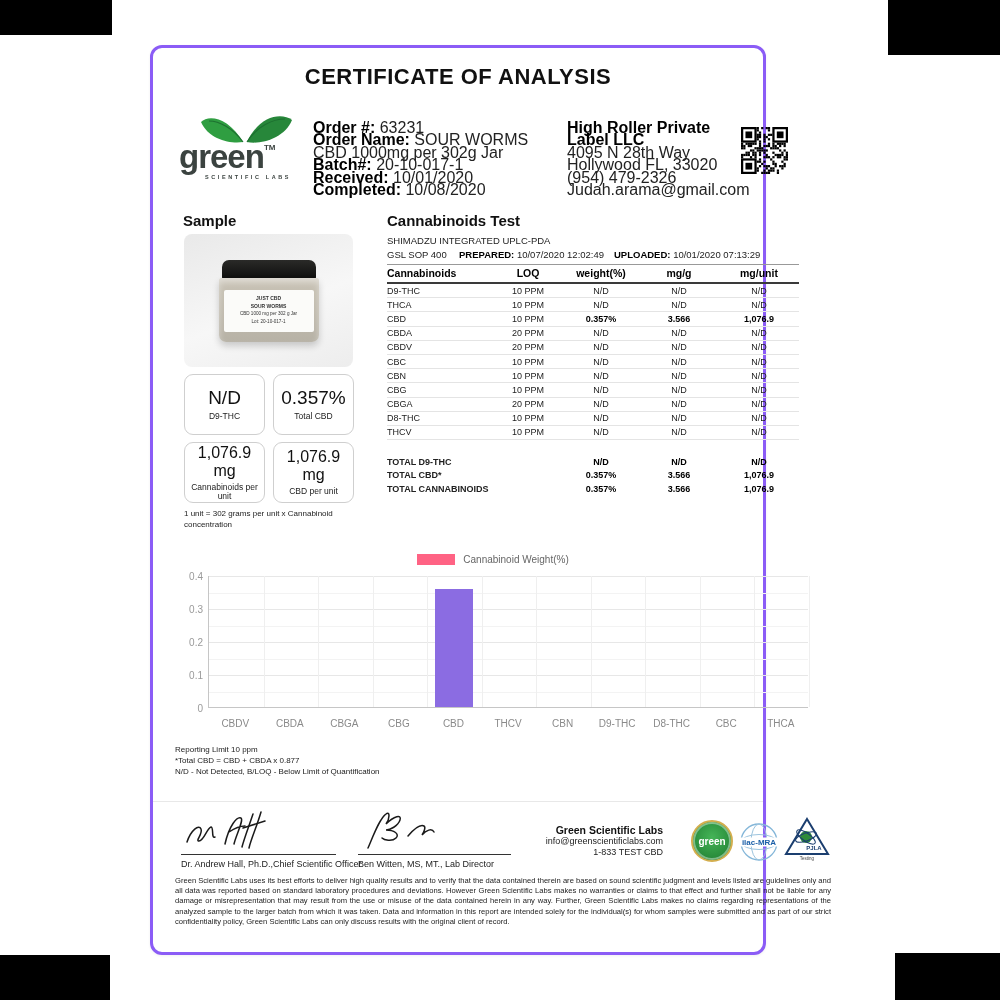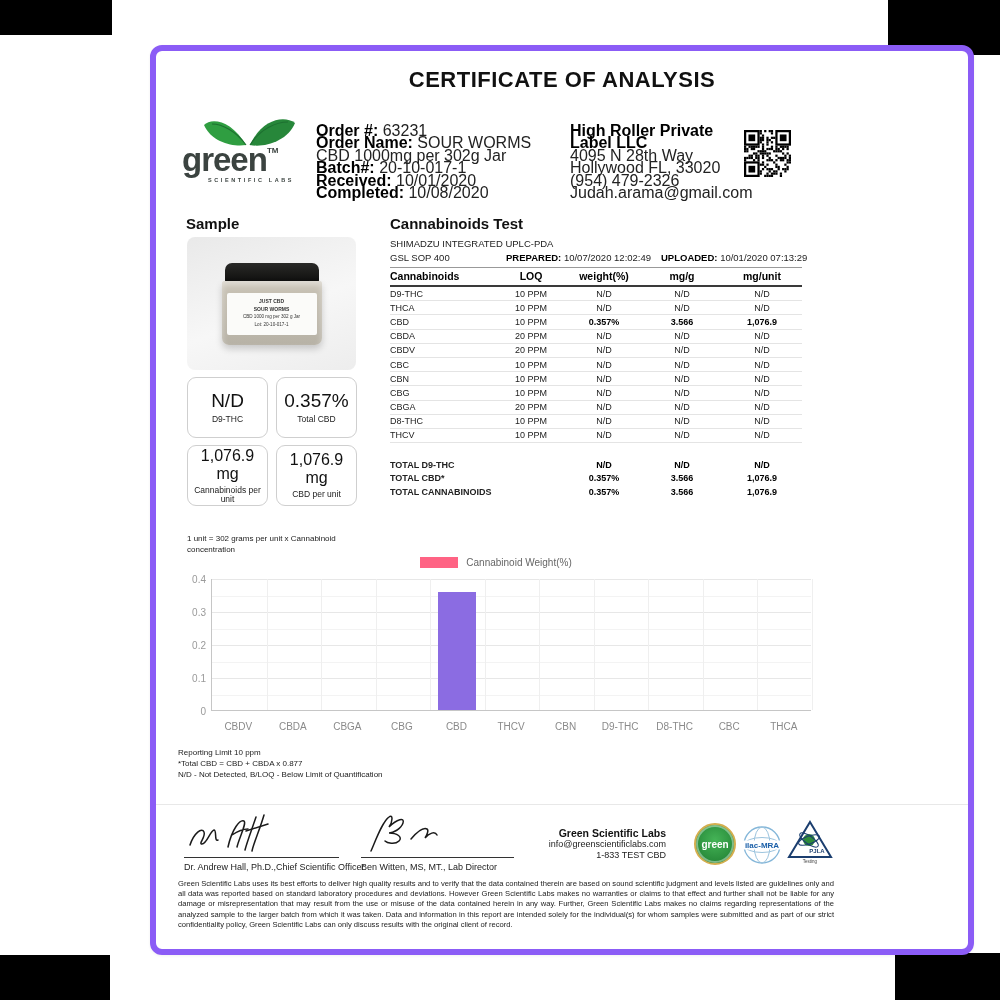--- a/index.html
+++ b/index.html
@@ -5,22 +5,22 @@
   * { margin:0; padding:0; box-sizing:border-box; }
   html,body { width:1000px; height:1000px; background:#ffffff; font-family:"Liberation Sans", sans-serif; position:relative; overflow:hidden; }
 
   
   .corner { position:absolute; background:#000; }
   .corner.tl { left:0; top:0; width:112px; height:35px; }
   .corner.tr { right:0; top:0; width:112px; height:55px; }
   .corner.bl { left:0; top:955px; width:110px; height:45px; }
   .corner.br { right:0; top:953px; width:105px; height:47px; }
 
-  .card { position:absolute; left:150px; top:45px; width:824px; height:910px;
-          background:#fff; border:6px solid #8b5cf6; border-radius:12px; box-shadow:0 1px 3px rgba(0,0,0,.06); }
+  .card { position:absolute; left:150px; top:45px; width:616px; height:910px;
+          background:#fff; border:3px solid #8b5cf6; border-radius:12px; box-shadow:0 1px 3px rgba(0,0,0,.06); }
 
   .abs { position:absolute; }
 
   
   .title { top:16px; left:0; width:100%; text-align:center; font-size:22px; font-weight:bold; color:#111; letter-spacing:.5px; }
   .subtitle { top:44px; left:0; width:100%; text-align:center; font-size:15px; font-weight:bold; color:#111; }
 
   
   .logo { left:24px; top:66px; width:140px; height:76px; }
   .logo .word { position:absolute; top:24px; left:2px; font-size:33px; font-weight:bold; color:#3b4340; letter-spacing:-1px; }
@@ -45,29 +45,29 @@
   .jar .label { position:absolute; left:5px; top:12px; width:90px; height:42px; background:#fbfbf9; border-radius:2px;
                 font-size:4.6px; color:#333; text-align:center; padding-top:5px; line-height:7.5px; }
   .jar .label div:nth-child(1), .jar .label div:nth-child(2) { font-weight:bold; font-size:5px; }
 
   .result-grid { left:31px; top:326px; width:172px; }
   .result-box { position:absolute; width:81px; height:61px; border:1px solid #cfcfcf; border-radius:9px; background:#fff;
                 display:flex; flex-direction:column; align-items:center; justify-content:center; text-align:center; }
   .result-box .val { font-size:16px; color:#111; }
   .result-box.big .val { font-size:19px; }
   .result-box .lab { font-size:8.5px; color:#222; margin-top:3px; line-height:9.5px; padding:0 4px; }
-  .unit-note { left:31px; top:461px; width:178px; font-size:8px; color:#222; line-height:10.5px;margin-top:22px; }
+  .unit-note { left:31px; top:461px; width:178px; font-size:8px; color:#222; line-height:10.5px; }
 
   
   .test-heading { left:234px; top:164px; font-size:15px; font-weight:bold; color:#111; }
   .instrument { left:234px; top:187px; font-size:9.5px; color:#222; }
   .sop-row { left:234px; top:201px; width:420px; height:12px; font-size:9.5px; color:#222; }
   .sop-row .prep { position:absolute; left:72px; }
   .sop-row .upl { position:absolute; left:227px; }
-  .sop-row b { color:#000;margin-left:44px; }
+  .sop-row b { color:#000; }
 
   table.cann { left:234px; top:216px; width:412px; border-collapse:collapse; position:absolute; }
   table.cann th { font-size:10.5px; font-weight:bold; color:#000; padding:2px 0 3px; border-top:1px solid #999; border-bottom:2px solid #3a3a3a; }
   table.cann th:first-child { text-align:left; }
   table.cann td { font-size:9px; color:#222; padding:1.6px 0; text-align:center; border-bottom:1px solid #e4e4e4; }
   table.cann td:first-child { text-align:left; }
   table.cann tr.bold-row td.num { font-weight:bold; color:#000; }
   table.totals { left:234px; top:407px; width:412px; border-collapse:collapse; position:absolute; }
   table.totals td { font-size:9px; color:#222; padding:1.8px 0; text-align:center;font-weight:bold; }
   table.totals td:first-child { text-align:left; }

